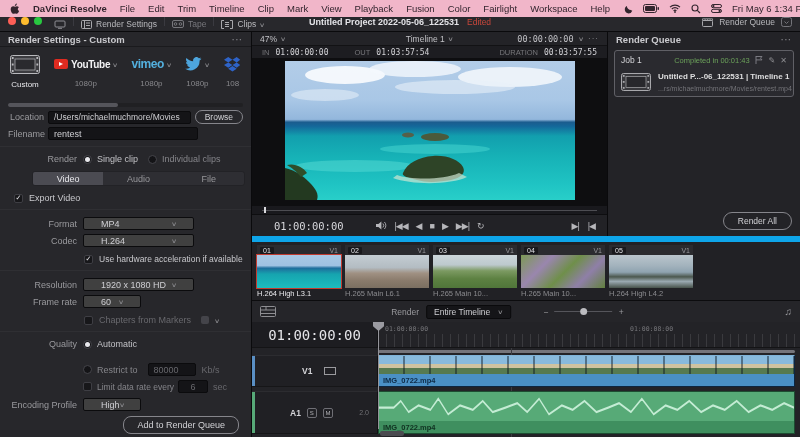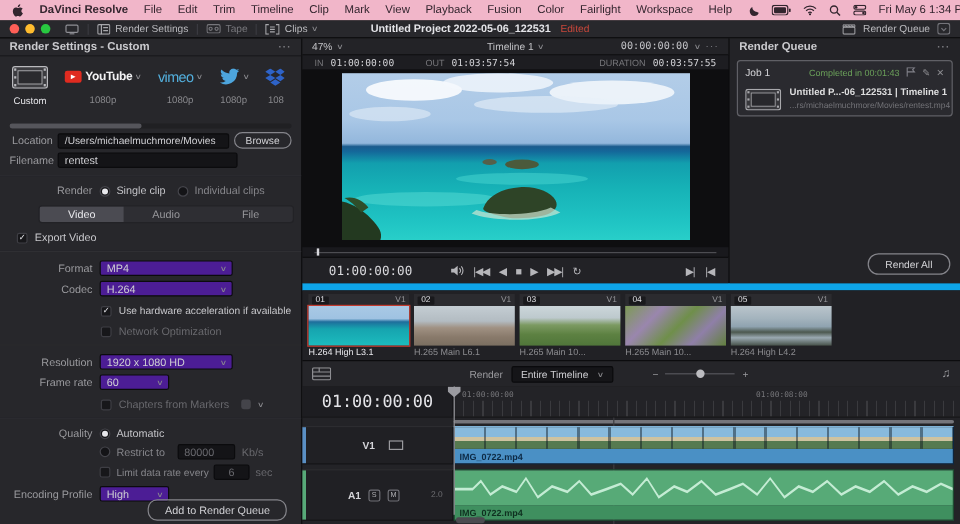--- a/index.html
+++ b/index.html
@@ -8,21 +8,21 @@
   .app{width:800px;height:437px;display:flex;flex-direction:column}
   svg{display:block}
 
   
   .menubar{height:17px;background:#f1b6c9;display:flex;align-items:center;padding:0 10px;gap:13px;font-size:9.5px;color:#33252e;flex:none}
   .mi{white-space:nowrap}
   .mi.app-name{font-weight:bold}
   .mb-right{margin-left:auto;display:flex;align-items:center;gap:10px}
 
   
-  .titlebar{height:15px;background:#28282c;border-bottom:1px solid #0a0a0c;display:flex;align-items:center;padding:0 8px;font-size:8.5px;color:#b9b9bd;position:relative;flex:none}
+  .titlebar{height:15px;background:#28282c;border-bottom:1px solid #0a0a0c;display:flex;align-items:flex-start;padding:0 8px;font-size:8.5px;color:#b9b9bd;position:relative;flex:none}
   .tl-dot{width:8px;height:8px;border-radius:50%;margin-right:5px;flex:none}
   .tbtn{display:flex;align-items:center;gap:4px;padding:0 7px;height:100%;white-space:nowrap}
   .tsep{width:1px;height:9px;background:#3a3a40;flex:none}
   .proj{position:absolute;left:50%;transform:translateX(-50%);display:flex;gap:8px;align-items:center;white-space:nowrap}
   .proj .name{color:#e4e4e8;font-weight:bold;font-size:9px}
   .proj .edited{color:#c8473b}
   .tb-right{margin-left:auto;display:flex;align-items:center;gap:6px}
   .chev{font-size:6px;color:#8a8a8e;transform:scaleX(1.4)}
   .dots{color:#808086;letter-spacing:1px;font-size:8px}
 
@@ -37,42 +37,42 @@
   .phead{height:15px;display:flex;align-items:center;padding:0 8px;font-size:9.5px;font-weight:bold;color:#cacace;border-bottom:1px solid #1a1a1d;flex:none}
   .phead .dots{margin-left:auto}
   .presets{height:54px;display:flex;align-items:flex-start;overflow:hidden;padding:8px 0 0 10px;gap:14px;flex:none}
   .preset{display:flex;flex-direction:column;align-items:center;gap:6px;flex:none}
   .preset .plabel{font-size:8px;color:#88888c}
   .preset.sel .plabel{color:#e6e6ea}
   .brandrow{display:flex;align-items:center;gap:3px;height:18px}
   .yt-badge{width:14px;height:10px;background:#e02b20;border-radius:2px;display:flex;align-items:center;justify-content:center}
   .yt-badge::after{content:"";border-left:4px solid #fff;border-top:2.5px solid transparent;border-bottom:2.5px solid transparent}
   .yt-text{color:#f2f2f4;font-weight:bold;font-size:10px;letter-spacing:-.3px}
-  .vimeo-text{color:#53b0de;font-weight:normal;font-size:12px;letter-spacing:-.5px}
+  .vimeo-text{color:#53b0de;font-weight:bold;font-size:12px;letter-spacing:-.5px}
   .pscroll{height:4px;margin:2px 8px 0 8px;background:#202023;border-radius:2px;flex:none}
   .pscroll .handle{width:110px;height:4px;background:#55555b;border-radius:2px}
 
   .row{display:flex;align-items:center;flex:none}
   .frow{margin:3px 8px 0 8px;gap:4px}
   .lb-s{width:36px;text-align:right;color:#9a9a9e;flex:none}
   .inp{height:13px;background:#141417;border:1px solid #0b0b0d;border-radius:2px;display:flex;align-items:center;padding:0 5px;color:#cfcfd3;overflow:hidden;white-space:nowrap}
   .pill{border:1px solid #85858b;border-radius:8px;padding:1px 9px;color:#d2d2d6;font-size:8.5px;white-space:nowrap;background:transparent}
   .divider{height:1px;background:#1b1b1e;border-bottom:1px solid #2f2f33;margin:6px 0 0 0;flex:none}
   .radiorow{margin-top:7px;justify-content:flex-start}
   .lb-m{width:77px;text-align:right;margin-right:6px;color:#9a9a9e;flex:none}
   .radio{width:9px;height:9px;border-radius:50%;background:#141417;border:1px solid #45454b;display:flex;align-items:center;justify-content:center;flex:none}
   .radio .dot{width:5px;height:5px;border-radius:50%;background:#e8e8ec}
   .rlabel{margin:0 10px 0 5px;color:#c2c2c6}
   .rlabel.dim{color:#85858a}
   .tabs{display:flex;height:15px;margin:7px 6px 0 32px;background:#2e2e33;border-radius:3px;overflow:hidden;border:1px solid #222226}
   .tab{flex:1;display:flex;align-items:center;justify-content:center;color:#97979b}
   .tab.active{background:#4b4b52;color:#e8e8ec}
   .cb{width:9px;height:9px;background:#17171a;border:1px solid #3e3e44;border-radius:2px;display:flex;align-items:center;justify-content:center;font-size:7px;color:#e8e8ec;flex:none}
   .cbrow{gap:6px;margin-top:7px}
-  .selbox{height:13px;background:#4c1d95;border:1px solid #0b0b0d;border-radius:2px;display:flex;align-items:center;justify-content:space-between;padding:0 5px;color:#cfcfd3;width:111px}
+  .selbox{height:13px;background:#404040;border:1px solid #0b0b0d;border-radius:2px;display:flex;align-items:center;justify-content:space-between;padding:0 17px;color:#cfcfd3;width:111px}
   .dim{color:#68686d}
   .addbtn{align-self:flex-end;margin:auto 12px 7px 0}
   .addbtn .pill{padding:3px 13px;font-size:9px}
 
   
   .viewer{width:356px;flex:none;display:flex;flex-direction:column;background:#101012;border-right:1px solid #0a0a0c}
   .vhead{height:14px;background:#232327;border-bottom:1px solid #121214;display:flex;align-items:center;padding:0 8px;font-size:8.5px;color:#c2c2c6;position:relative;flex:none}
   .vhead .mid{position:absolute;left:50%;transform:translateX(-50%);display:flex;gap:4px;align-items:center}
   .vhead .rt{margin-left:auto;display:flex;gap:5px;align-items:center}
   .mono{font-family:"DejaVu Sans Mono",monospace}
@@ -91,21 +91,21 @@
   .tico{letter-spacing:-1px;white-space:nowrap}
 
   
   .rq{flex:1;background:#232327;display:flex;flex-direction:column;position:relative;min-width:0}
   .rq .phead{border-bottom:none}
   .jobcard{margin:3px 6px;border:1px solid #606066;border-radius:3px;background:#2a2a2f;padding:4px 6px;flex:none}
   .jobtop{display:flex;align-items:center;gap:5px;font-size:8.5px}
   .jobname{color:#d4d4d8}
   .jobstatus{margin-left:auto;color:#6ba15a;font-size:7.5px;white-space:nowrap}
   .jobico{color:#8c8c90;font-size:8px}
-  .jobbody{display:flex;gap:7px;margin-top:7px;align-items:flex-end}
+  .jobbody{display:flex;gap:7px;margin-top:7px;align-items:center}
   .jobtxt{min-width:0}
   .jobtitle{font-size:8px;font-weight:bold;color:#dededf;white-space:nowrap}
   .jobpath{font-size:7px;color:#737378;margin-top:4px;white-space:nowrap}
   .renderall{position:absolute;right:8px;bottom:8px}
 
   
   .clips{height:58px;background:#212125;display:flex;gap:4px;padding:3px 0 0 5px;flex:none}
   .clip{width:84px;flex:none;display:flex;flex-direction:column}
   .cliphead{height:10px;display:flex;align-items:center;background:#2b2b2f;padding:0 3px;font-size:7px;color:#97979b}
   .clipnum{background:#19191c;color:#e2e2e6;padding:0 3px;font-size:7px;border-radius:1px}
@@ -406,24 +406,20 @@
         <span class="lb-m">Codec</span>
         <span class="selbox">
             <span>H.264</span>
             <span class="chev">∨</span>
           </span>
       </div>
       <div class="row cbrow" style="margin-left:84px">
         <span class="cb">✓</span>
         <span style="font-size:8.5px">Use hardware acceleration if available</span>
       </div>
-      <div class="row cbrow" style="margin-left:84px">
-        <span class="cb"></span>
-        <span class="dim">Network Optimization</span>
-      </div>
 
       <div class="divider"></div>
 
       <div class="row" style="margin-top:7px">
         <span class="lb-m">Resolution</span>
         <span class="selbox">
             <span>1920 x 1080 HD</span>
             <span class="chev">∨</span>
           </span>
       </div>
@@ -443,21 +439,21 @@
 
       <div class="divider"></div>
 
       <div class="row" style="margin-top:7px">
         <span class="lb-m">Quality</span>
         <span class="radio">
             <span class="dot"></span>
           </span>
         <span class="rlabel">Automatic</span>
       </div>
-      <div class="row" style="margin-top:4px">
+      <div class="row" style="margin-top:14px">
         <span class="lb-m"></span>
         <span class="radio"></span>
         <span class="rlabel dim">Restrict to</span>
         <span class="inp dim" style="width:48px">80000</span>
         <span class="dim" style="margin-left:6px">Kb/s</span>
       </div>
       <div class="row" style="margin-top:4px">
         <span class="lb-m"></span>
         <span class="cb"></span>
         <span class="rlabel dim" style="margin-right:4px;font-size:8.5px">Limit data rate every</span>

